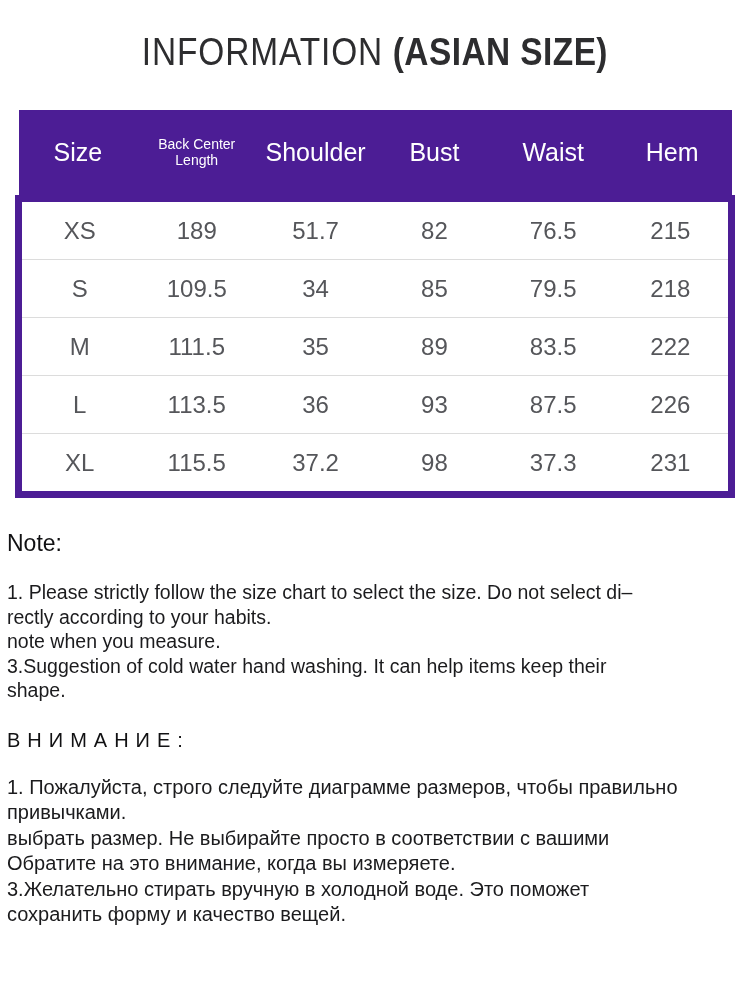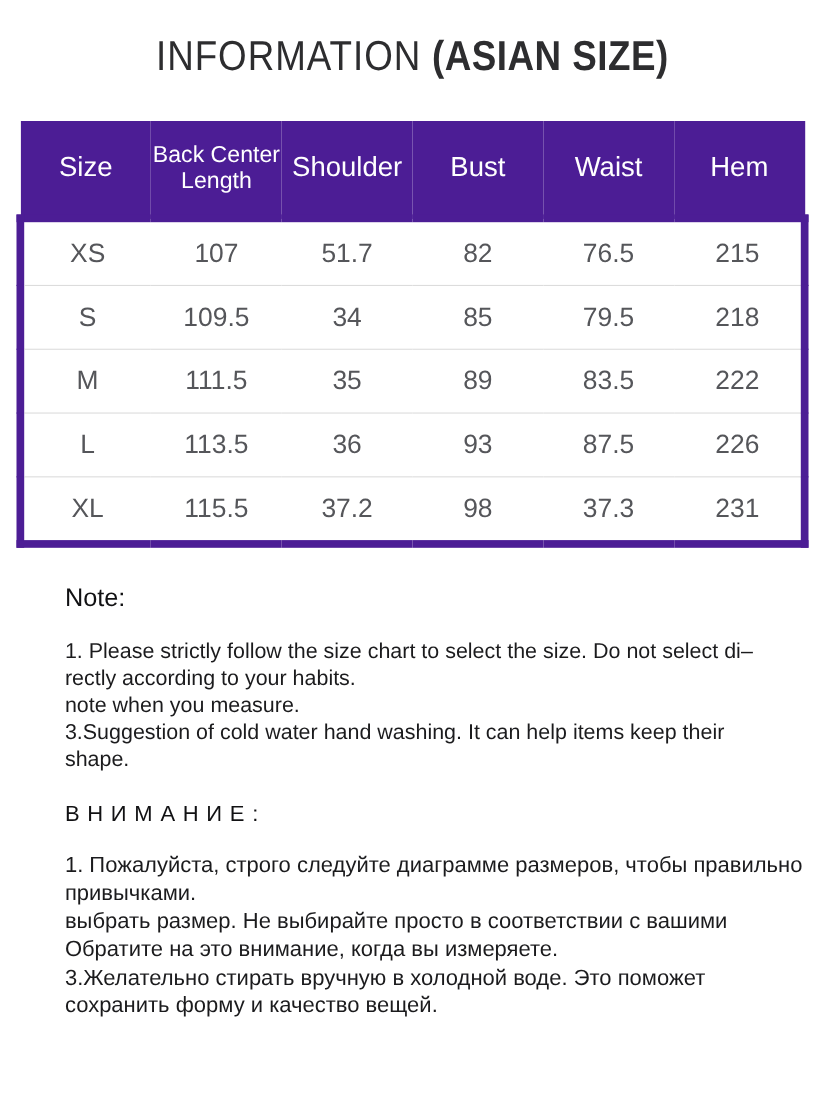--- a/index.html
+++ b/index.html
@@ -47,42 +47,41 @@
     background: #4c1d95;
     color: #ffffff;
     height: 85px;
     font-size: 25px;
     font-weight: 400;
     text-align: center;
     vertical-align: middle;
     padding: 0;
   }
   .size-table thead th.two-line {
-    font-size: 21px;
+    font-size: 14px;
     line-height: 1.1;
     white-space: pre-line;
     margin-left: 20px;
   }
   .size-table tbody {
     border: 7px solid #4c1d95;
   }
   .size-table tbody td {
     height: 57px;
     text-align: center;
     vertical-align: middle;
     font-size: 24px;
     color: #55565a;
     padding: 0;
   }
   .size-table tbody tr + tr td {
     border-top: 1px solid #dcdcdc;
   }
   .text-wrap {
-    padding: 0 20px 0 20px;
-    margin-left: 39px;
+    padding: 0 20px 0 7px;
   }
   .note-heading {
     margin-top: 32px;
     font-size: 23px;
     color: #111113;
   }
   .para {
     margin-top: 23px;
   }
   .para .line {
@@ -120,21 +119,21 @@
 Length</th>
         <th>Shoulder</th>
         <th>Bust</th>
         <th>Waist</th>
         <th>Hem</th>
       </tr>
     </thead>
     <tbody>
       <tr>
         <td>XS</td>
-        <td>107</td>
+        <td>189</td>
         <td>51.7</td>
         <td>82</td>
         <td>76.5</td>
         <td>215</td>
       </tr>
       <tr>
         <td>S</td>
         <td>109.5</td>
         <td>34</td>
         <td>85</td>

